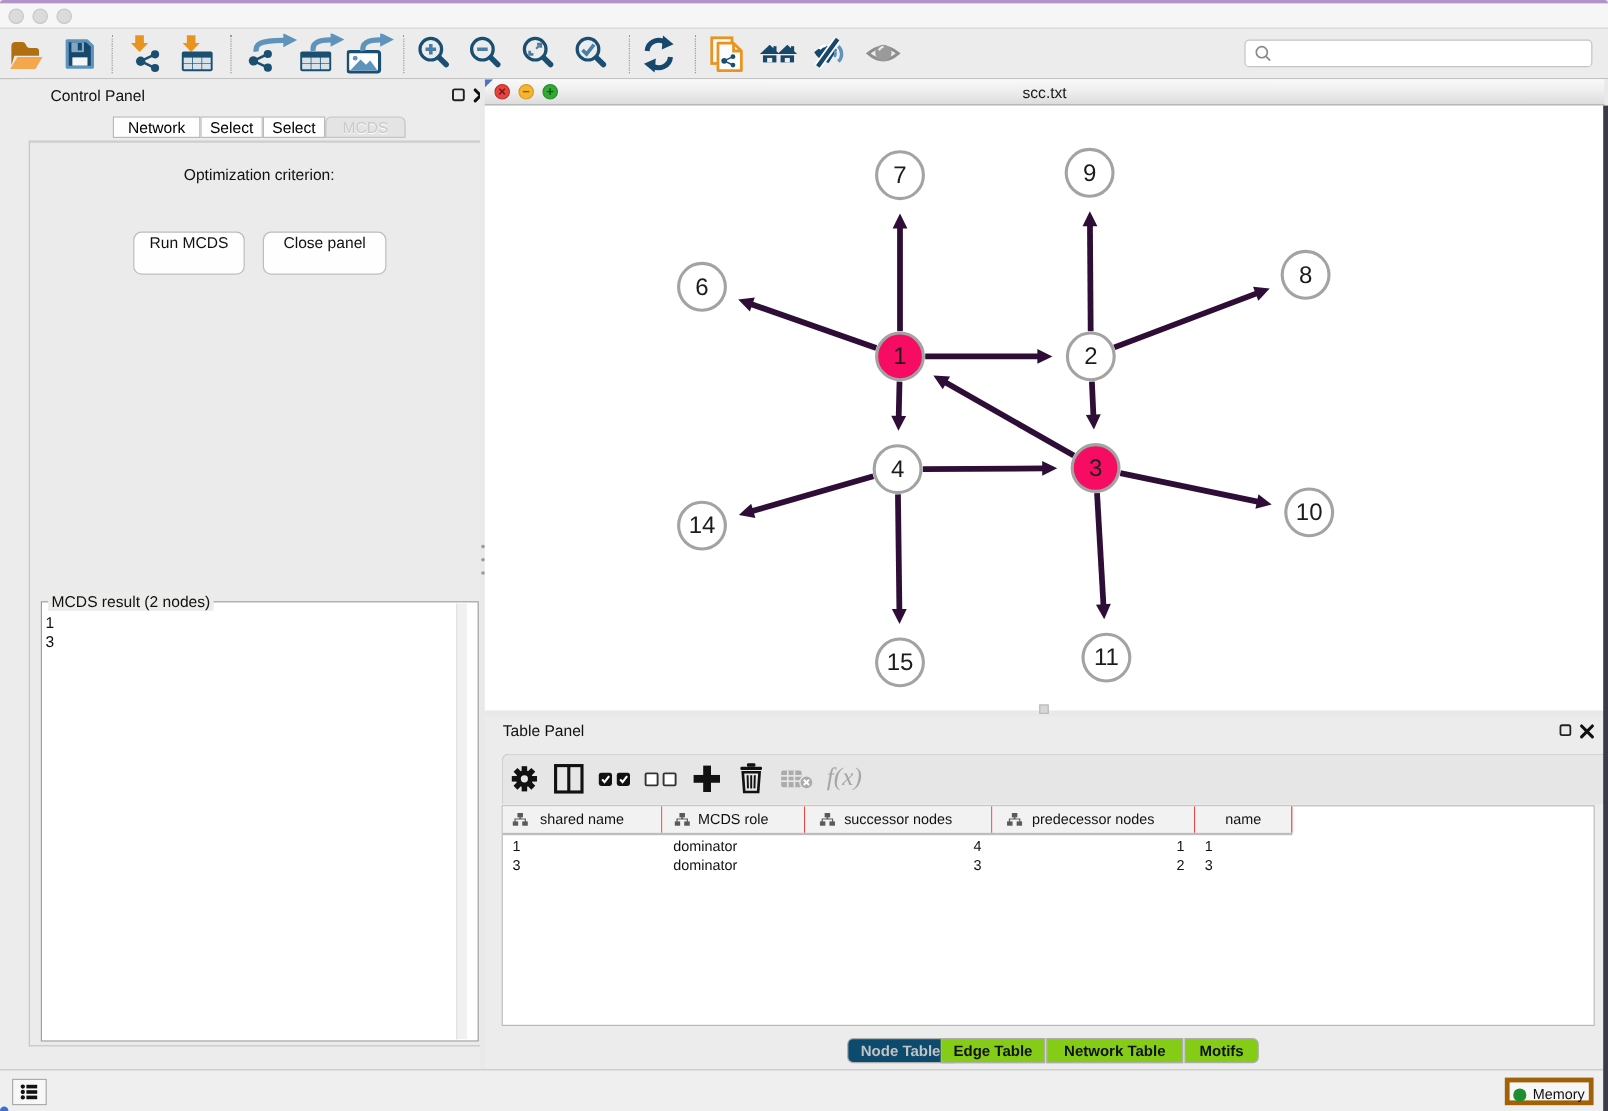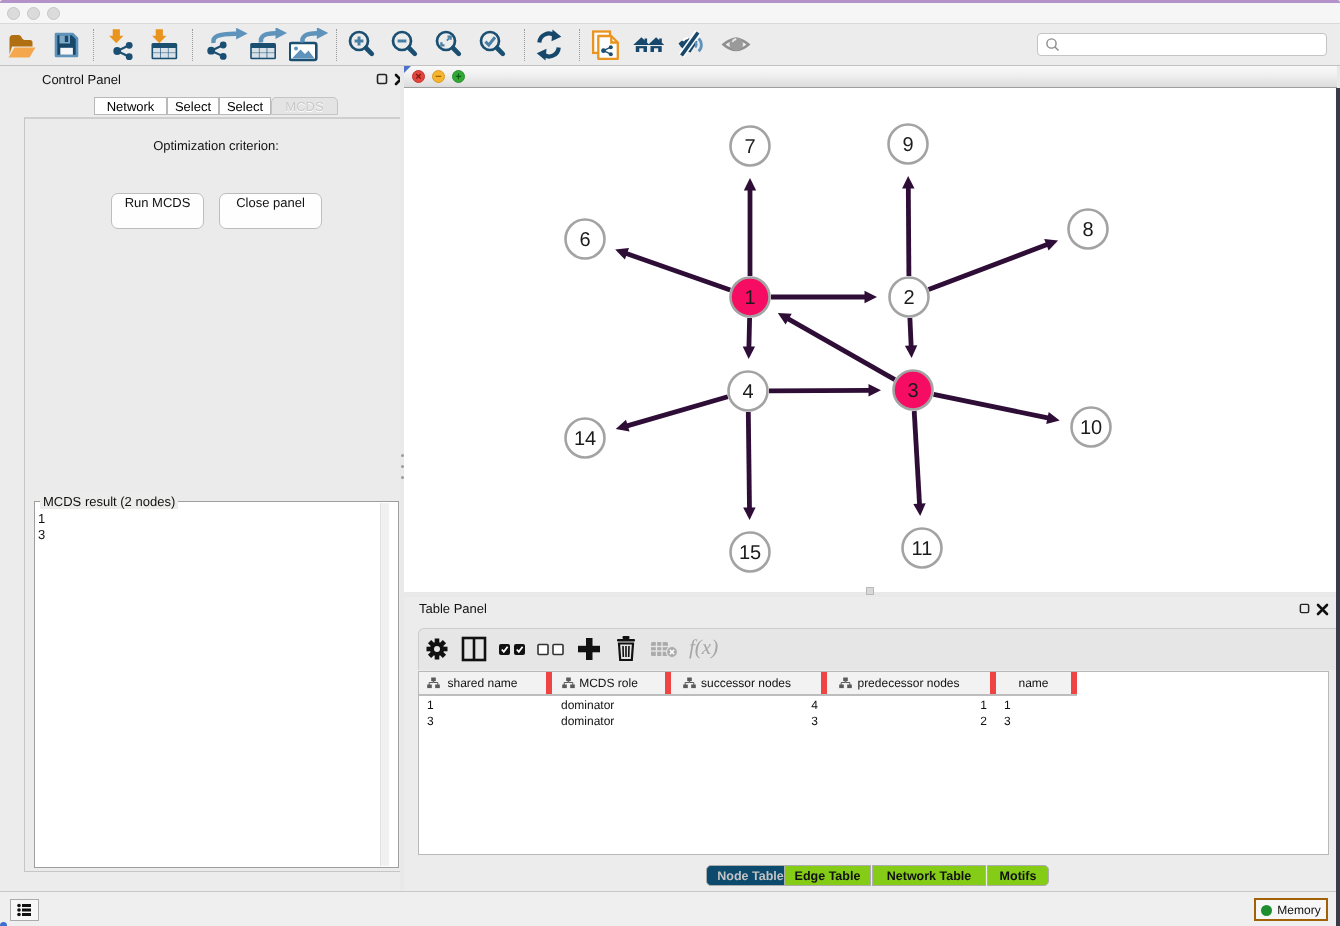--- a/index.html
+++ b/index.html
@@ -32,27 +32,27 @@
 #netframe { left:404px; top:66px; width:933px; height:526px; }
 #nettitle { left:0; top:0; width:933px; height:22px; background:linear-gradient(#F9F9F9,#EFEFEF 45%,#DCDCDC); border-bottom:1px solid #9E9E9E; }
 .mac { border-radius:50%; width:13px; height:13px; top:4px; font-size:11px; font-weight:bold; text-align:center; line-height:12px; }
 #netcanvas { left:0; top:22px; width:933px; height:504px; background:#fff; }
 #netname { width:933px; top:4px; text-align:center; font-size:13px; color:#1A1A1A; }
 
 #tpanel { left:404px; top:597px; width:936px; height:294px; background:#ECECEC; }
 #tphead { left:15px; top:4px; font-size:13px; color:#111; }
 #ttoolbar { left:14px; top:31px; width:1072px; height:42px; background:#E6E6E6; border:1px solid #CCCCCC; border-radius:6px 6px 0 0; border-bottom:none; }
 #ttable { left:14px; top:74px; width:911px; height:184px; background:#fff; border:1px solid #B9B9B9; }
-.th { position:absolute; top:0px; height:22px; background:#F2F2F2; border-right:6px solid #ef4444; font-size:12px; color:#111; text-align:center; line-height:22px; }
+.th { position:absolute; top:0px; height:22px; background:#F2F2F2; border-right:1px solid #ef4444; font-size:12px; color:#111; text-align:center; line-height:22px; }
 .td { position:absolute; font-size:12px; color:#111; height:16px; line-height:16px; }
 .btab { position:absolute; top:268px; height:21px; border:1px solid #ADADAD; background:#84cc16; font-size:12.5px; font-weight:bold; color:#111; text-align:center; line-height:20px; }
 
 #statusbar { left:0; top:891px; width:1340px; height:35px; background:#EFEFEF; border-top:1px solid #C8C8C8; }
 #dockbtn { left:10px; top:7px; width:29px; height:22px; background:#F7F7F7; border:1px solid #ABABAB; }
-#membtn { left:1254px; top:6px; width:74px; height:23px; background:#F7F7F7; border:2px solid #a16207; font-size:12px; color:#111; text-align:center; line-height:21px; }
+#membtn { left:1254px; top:6px; width:74px; height:23px; background:#F7F7F7; border:4px solid #a16207; font-size:12px; color:#111; text-align:center; line-height:21px; }
 #rightedge { left:1336px; top:88px; width:4px; height:838px; background:#3A3A4A; }
 </style>
 </head>
 <body>
 <div class="abs" id="purpletop"></div>
 <div class="abs" id="titlebar">
   <div class="abs tl" style="left:7px"></div>
   <div class="abs tl" style="left:27px"></div>
   <div class="abs tl" style="left:47px"></div>
 </div>
@@ -207,20 +207,21 @@
   <div class="btn" style="left:203px;width:103px;">Close panel</div>
   <div class="abs" id="mcdsbox"></div>
   <div class="abs" id="mcdsscroll"></div>
   <div class="abs" id="mcdslegend">MCDS result (2 nodes)</div>
   <div class="abs" id="mcdstext">1<br>3</div>
 </div>
 
 <div class="abs" id="desktop"></div>
 <div class="abs" id="netframe">
   <div class="abs" id="nettitle">
+    <div class="abs" id="netname">scc.txt</div>
     <div class="abs mac" style="left:8px;background:#E4453F;border:1px solid #C2332E;color:#791710;">×</div>
     <div class="abs mac" style="left:28px;background:#F6B52E;border:1px solid #D99B23;color:#985E00;">−</div>
     <div class="abs mac" style="left:48px;background:#32A936;border:1px solid #2A8F2E;color:#0E5E12;">+</div>
   </div>
   <svg class="abs" style="left:0;top:0" width="10" height="10" viewBox="0 0 10 10">
       <path d="M0 0 L7 0 L0 7 Z" fill="#4A72C8"></path>
     </svg>
   <div class="abs" id="netcanvas">
     <svg width="933" height="504" viewBox="0 0 933 504" font-family="Liberation Sans, sans-serif">
 <line x1="346.0" y1="188.0" x2="346.0" y2="101.0" stroke="#2E0D36" stroke-width="4.8"></line>

